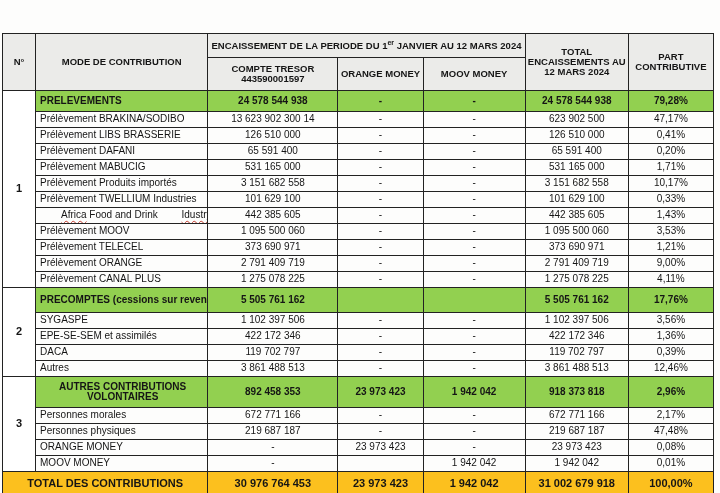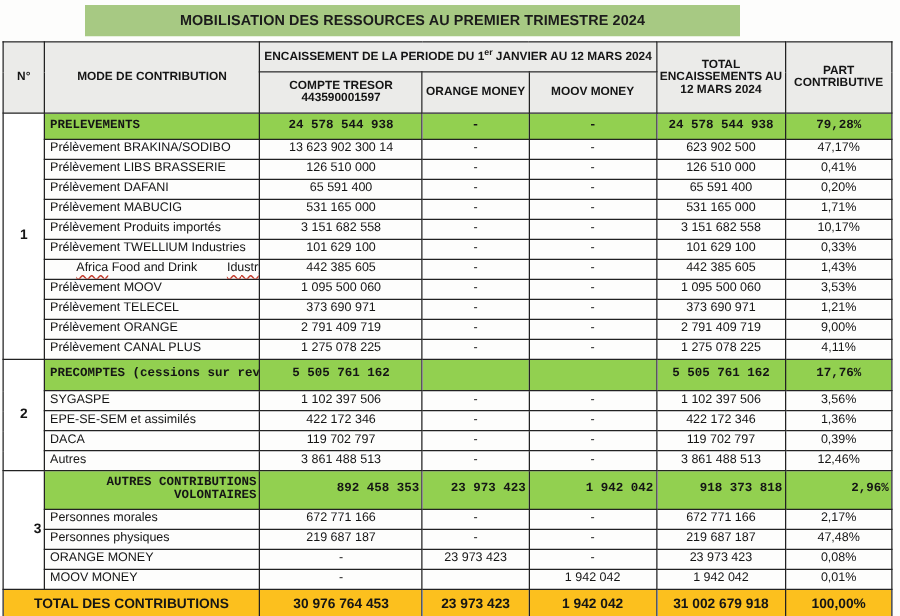--- a/index.html
+++ b/index.html
@@ -20,36 +20,35 @@
   table.main td { border:1px solid #222; overflow:hidden; padding:0 2px; line-height:1.05; }
   .hd { background:#ebebe9; font-weight:bold; text-align:center; vertical-align:middle; font-size:9.5px; }
   .hd .sup { font-size:7px; vertical-align:super; }
   .r1 { height:24px; }
   .r2 { height:33px; }
   .wrap { white-space:normal; }
   .nowrap { white-space:nowrap; }
   tr.sec td { height:20px; }
   tr.n td { height:15px; }
   tr.pre td { height:24px; }
-  tr.aut td { height:30px;text-align:right; }
+  tr.aut td { height:30px; }
   tr.tot td { height:23px; background:#fcc01e; font-weight:bold; font-size:11px; }
-  .g { background:#92d050; font-weight:bold;font-family:Liberation Mono, monospace; }
+  .g { background:#92d050; font-weight:bold; }
   .lbl { text-align:left; padding-left:4px !important; font-size:10px; white-space:nowrap; }
   .v { text-align:center; font-size:10px; white-space:nowrap; }
   .numcell { text-align:center; vertical-align:middle; font-weight:bold; font-size:11px; background:#fff; }
   .cent { text-align:center; white-space:normal; }
   .mis { text-decoration:underline wavy #c23a2b; text-decoration-thickness:1px; text-underline-offset:2px;margin-left:21px; }
   table.main { border:1.5px solid #222; }
 </style>
 </head>
 <body>
 
 <div class="page">
 
-  <div class="title-band">MOBILISATION DES RESSOURCES AU PREMIER TRIMESTRE 2024</div>
 
   <table class="main">
     <colgroup>
       <col style="width:33px">
         <col style="width:172px">
         <col style="width:130px">
       <col style="width:85px">
         <col style="width:102px">
         <col style="width:103px">
         <col style="width:85px">

